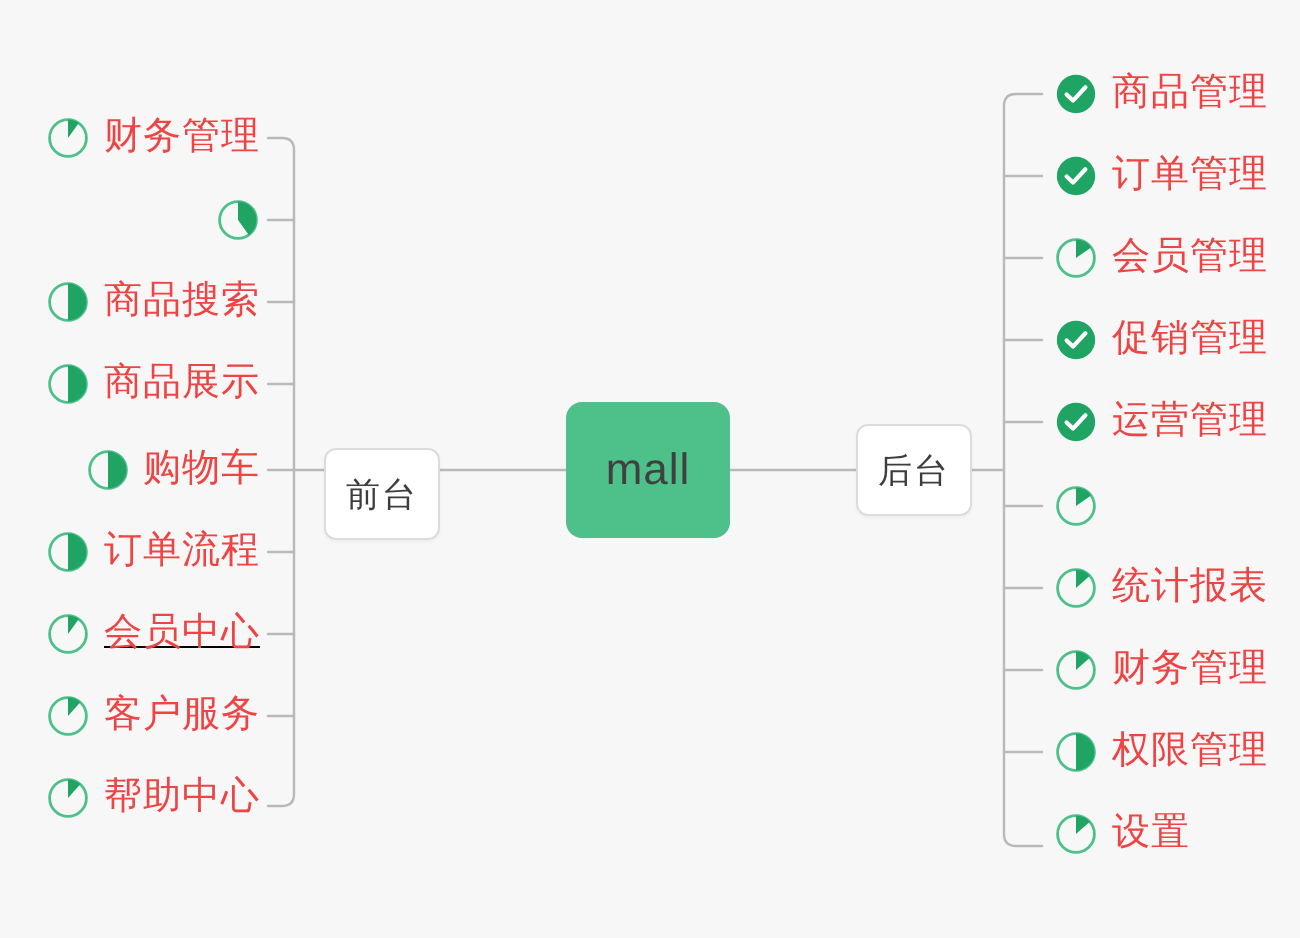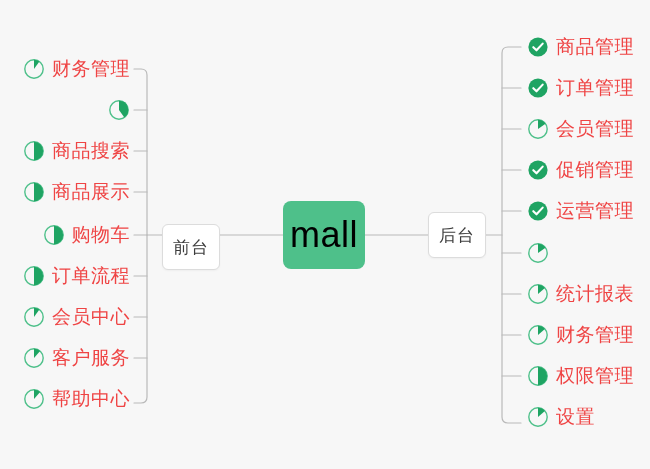--- a/index.html
+++ b/index.html
@@ -88,22 +88,22 @@
     top: 201px;
     width: 82px;
     height: 68px;
     background: #4EC08A;
     border-radius: 8px;
     display: flex;
     align-items: center;
     justify-content: center;
   }
   #root-label {
-    font-size: 36px;
-    color: #000000;
+    font-size: 22px;
+    color: #404040;
     font-weight: 400;
     letter-spacing: 0.5px;
   }
 </style>
 </head>
 <body>
 
 <div id="canvas">
 
   <svg class="connectors" viewBox="0 0 650 469" xmlns="http://www.w3.org/2000/svg">
@@ -178,21 +178,21 @@
   </div>
 
   <div class="leaf leaf-left" style="top:262px;">
     <svg class="leaf-icon" viewBox="0 0 22 22">
       <circle cx="11" cy="11" r="9.2" fill="none" stroke="#4EC08A" stroke-width="1.4"></circle>
       <path d="M11 11 L11 1.8 A9.2 9.2 0 0 1 11 20.2 Z" fill="#1FA463"></path>
     </svg>
     <span class="leaf-label">订单流程</span>
   </div>
 
-  <div class="leaf leaf-left" style="top:303px;">
+  <div class="leaf leaf-left" style="top:303px;text-decoration:underline;">
     <svg class="leaf-icon" viewBox="0 0 22 22">
       <circle cx="11" cy="11" r="9.2" fill="none" stroke="#4EC08A" stroke-width="1.4"></circle>
       <path d="M11 11 L11 1.8 A9.2 9.2 0 0 1 16.4 3.55 Z" fill="#1FA463"></path>
     </svg>
     <span class="leaf-label">会员中心</span>
   </div>
 
   <div class="leaf leaf-left" style="top:344px;">
     <svg class="leaf-icon" viewBox="0 0 22 22">
       <circle cx="11" cy="11" r="9.2" fill="none" stroke="#4EC08A" stroke-width="1.4"></circle>

